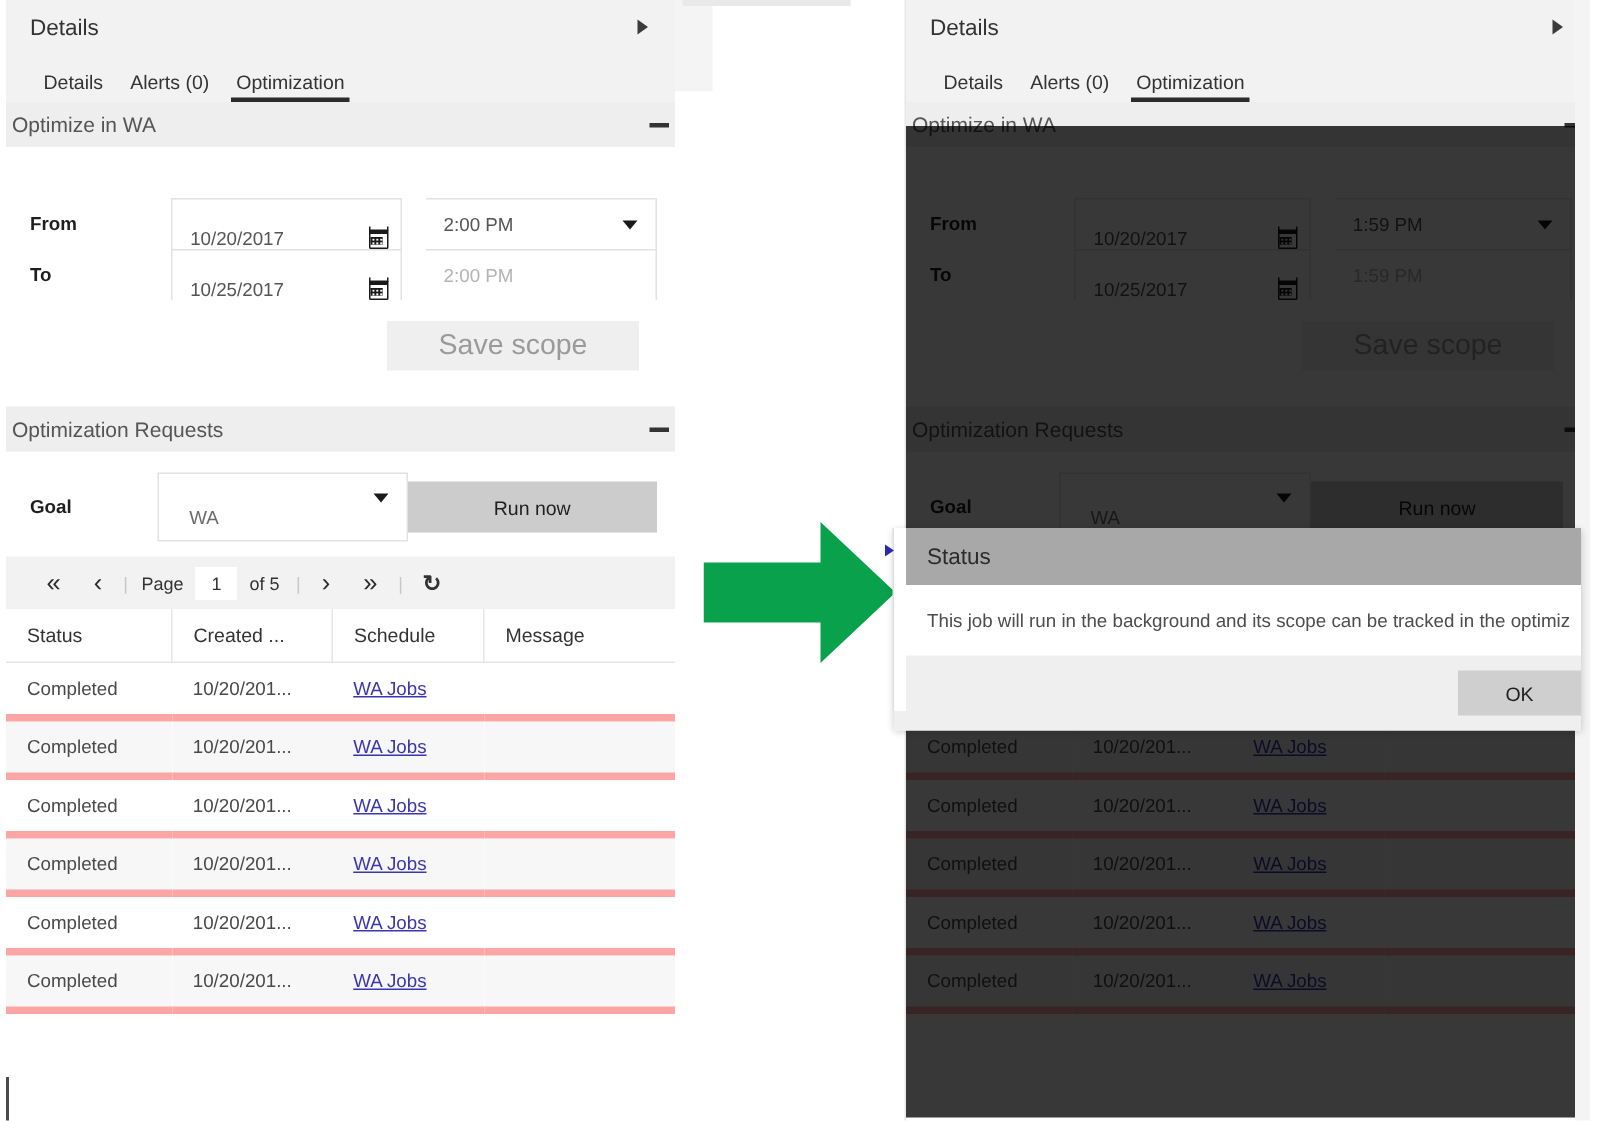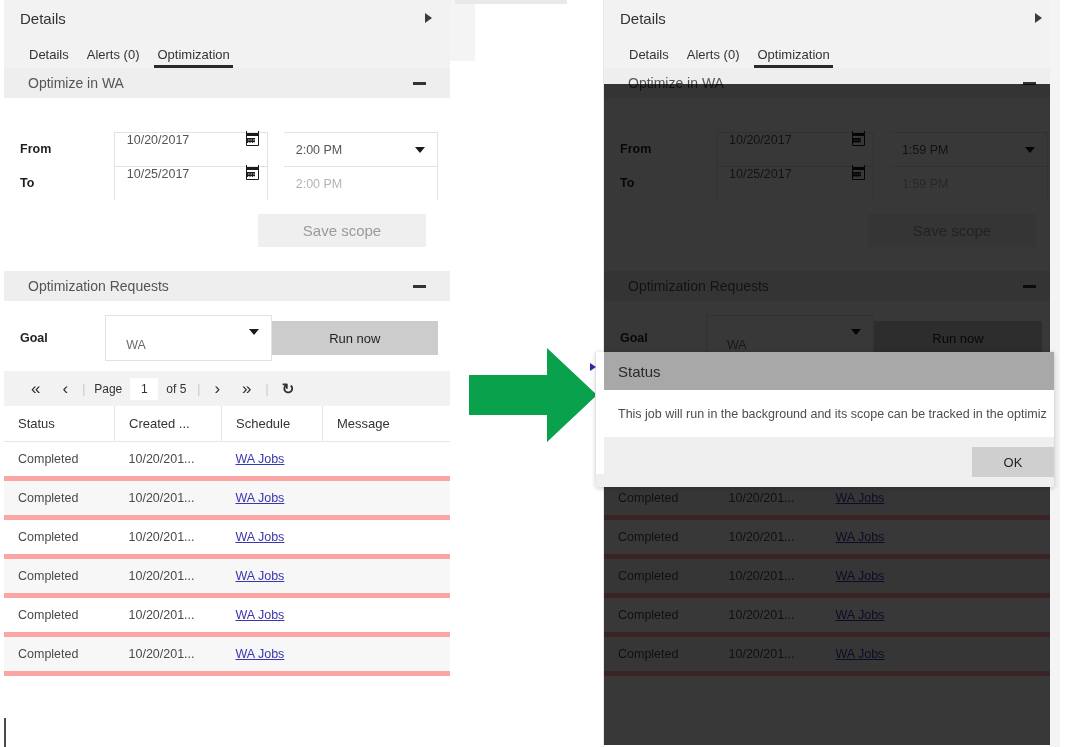--- a/index.html
+++ b/index.html
@@ -70,21 +70,21 @@
     height: 3px;
     background: #2b2b2b;
   }
 
   
   .section-band {
     height: 30px;
     background: #eeeeee;
     display: flex;
     align-items: center;
-    padding: 0 24px;
+    padding: 0 4px;
     box-sizing: border-box;
     font-size: 14px;
     color: #555;
   }
   .section-band .sb-title { flex: 1; }
   .minus {
     width: 13px;
     height: 3px;
     background: #333;
     display: inline-block;
@@ -104,21 +104,21 @@
     font-weight: bold;
     color: #1f1f1f;
     display: flex;
     align-items: center;
   }
   .fdate {
     width: 168px;
     border: 1px solid #e2e2e2;
     border-bottom: none;
     display: flex;
-    align-items: flex-start;
+    align-items: flex-end;
     padding: 0 8px 0 12px;
     box-sizing: border-box;
     font-size: 12.5px;
     color: #555;
     background: #fff;
   }
   .frow:last-child .fdate { border-bottom: 1px solid #e2e2e2; }
   .fdate .dtxt { flex: 1; }
   .ftime {
     width: 168px;
@@ -174,21 +174,21 @@
   .savescope-row {
     display: flex;
     justify-content: flex-end;
     padding: 14px 12px 0 0;
   }
   .btn-savescope {
     width: 168px;
     height: 33px;
     background: #efefef;
     color: #9a9a9a;
-    font-size: 15px;
+    font-size: 19px;
     display: flex;
     align-items: center;
     justify-content: center;
     border: none;
   }
 
   
   .goal-area {
     padding: 14px 12px 10px 16px;
     display: flex;

